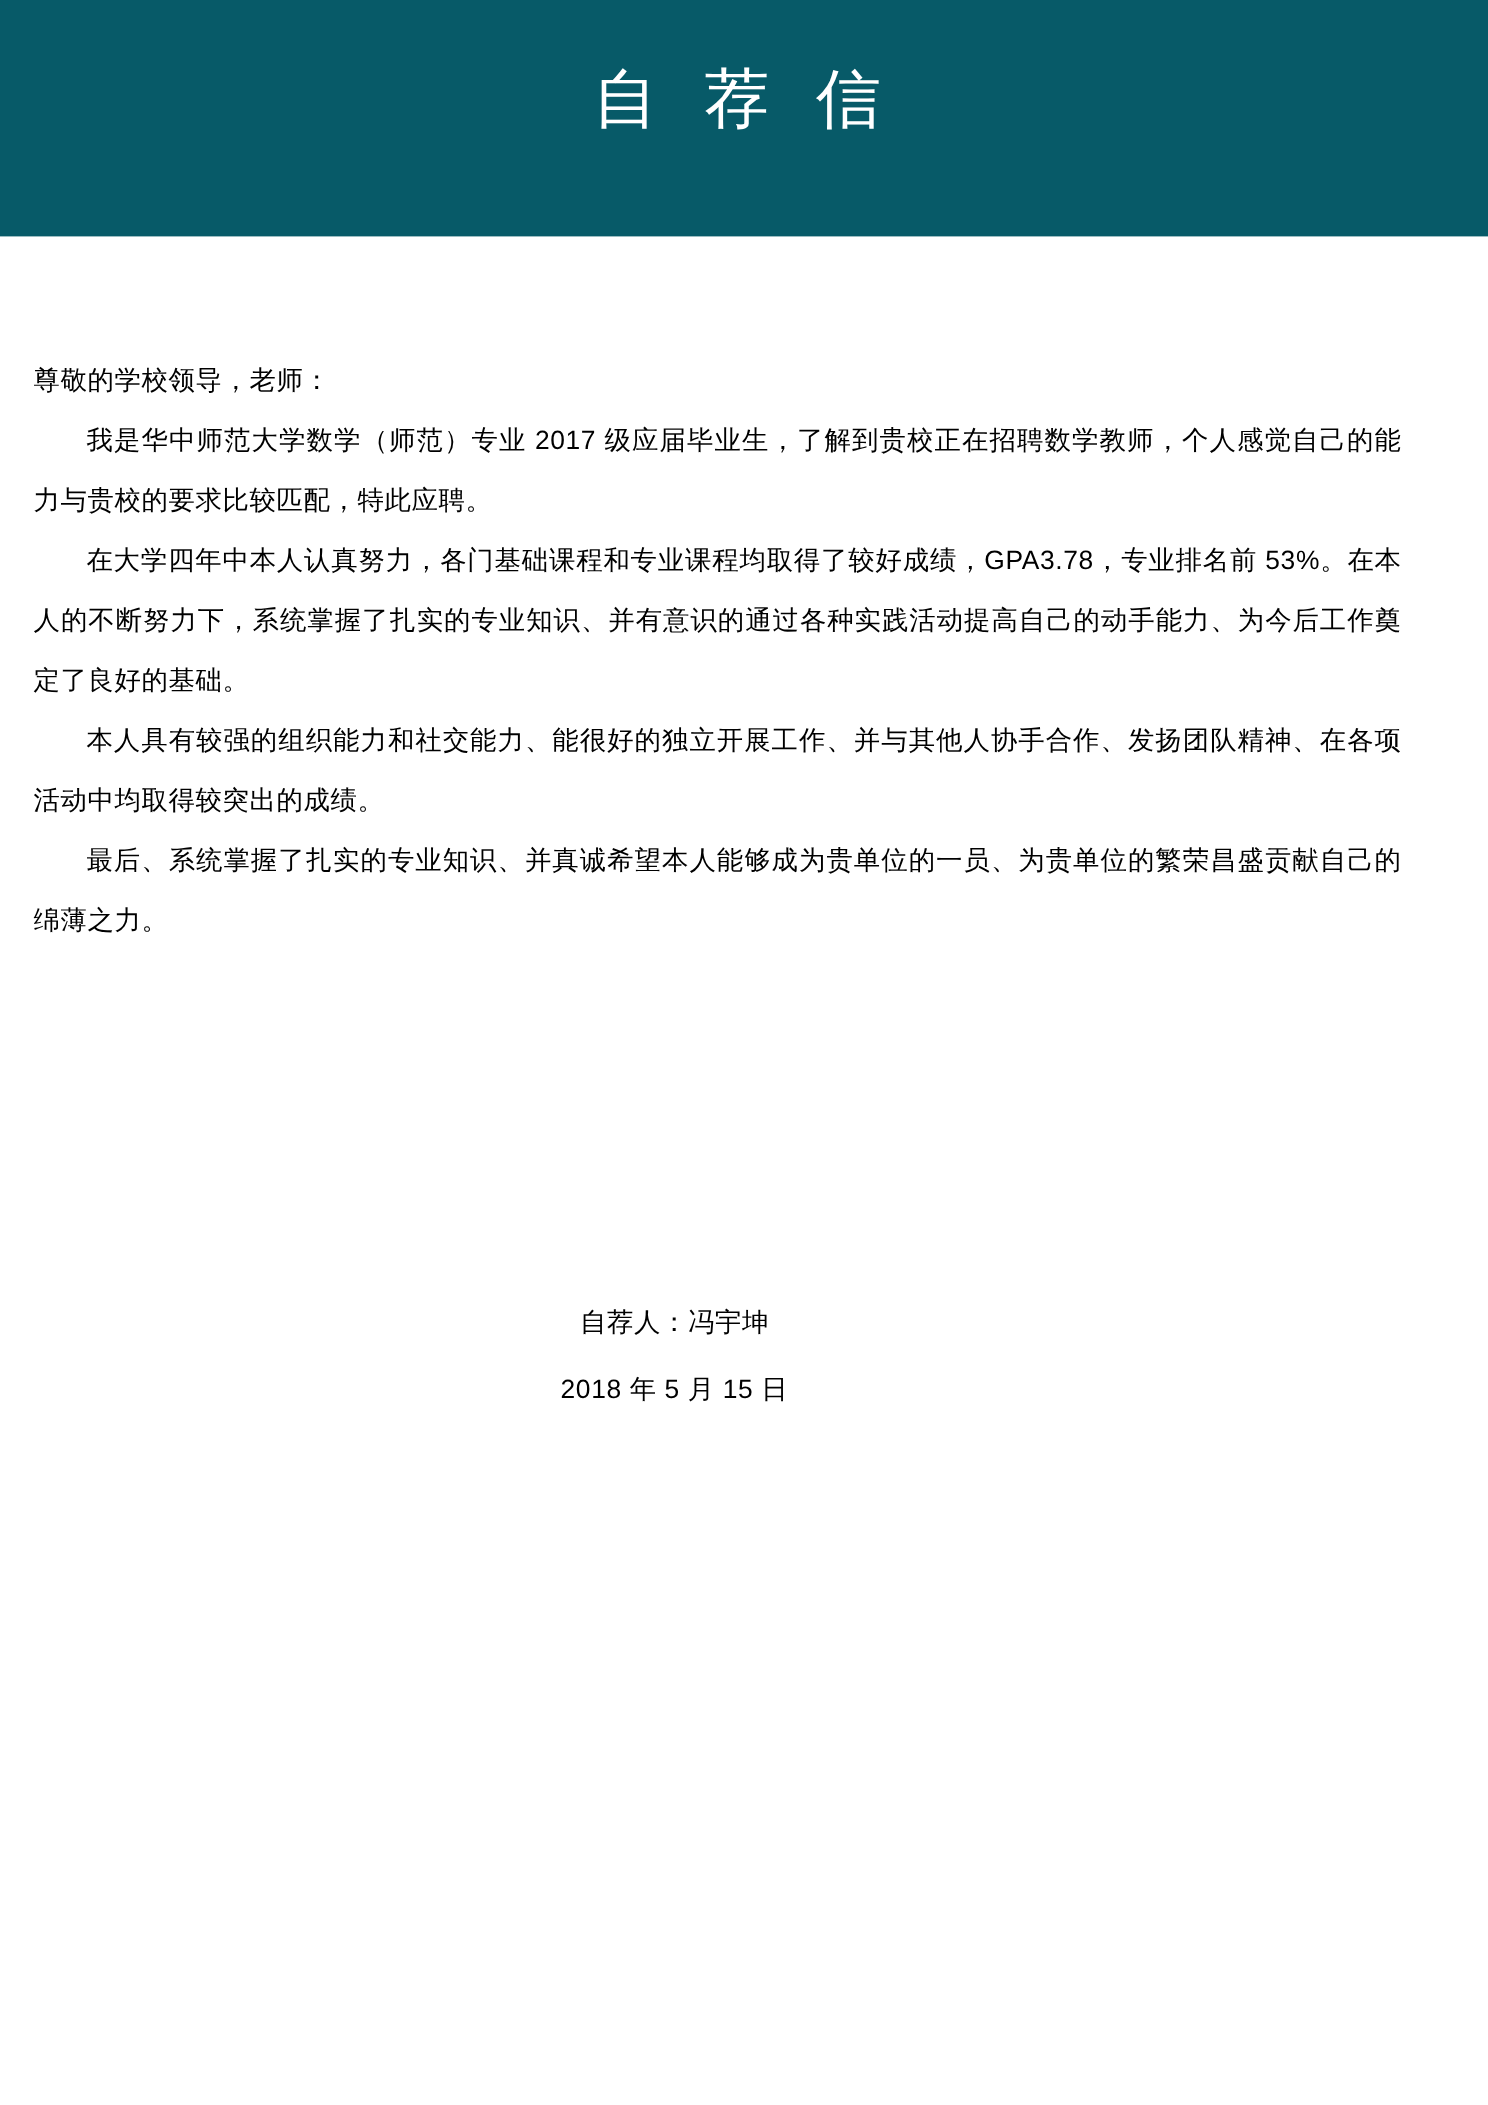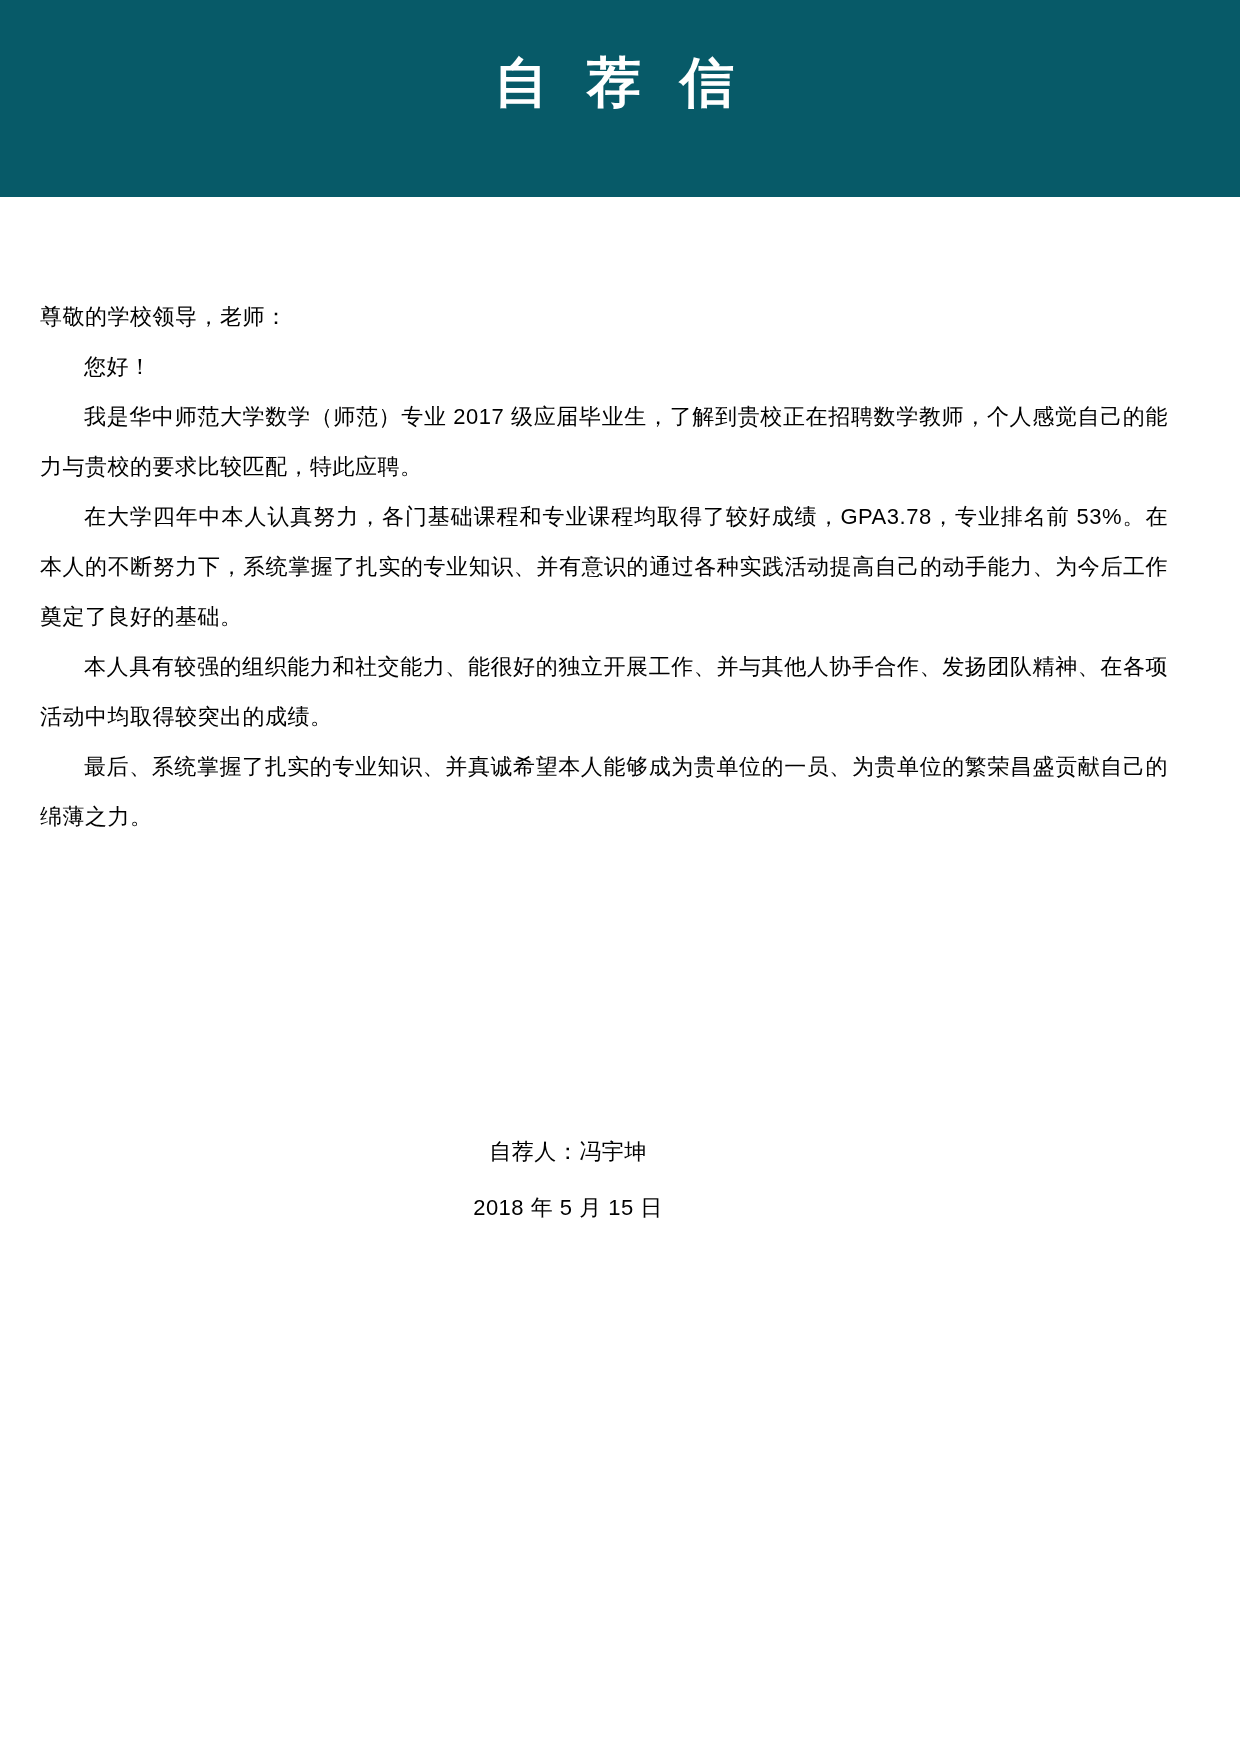--- a/index.html
+++ b/index.html
@@ -24,27 +24,27 @@
     display: flex;
     align-items: center;
     justify-content: center;
     box-sizing: border-box;
     padding-bottom: 30px;
   }
   .header-title {
     margin: 0;
     color: #ffffff;
     font-size: 54px;
-    font-weight: bold;
+    font-weight: normal;
     letter-spacing: 12px;
     white-space: pre;
   }
   .letter-body {
     box-sizing: border-box;
-    padding: 95px 72px 0 40px;
+    padding: 95px 72px 0 28px;
   }
   .letter-body p {
     margin: 0;
     font-size: 22px;
     line-height: 50px;
     text-align: justify;
     letter-spacing: 0.5px;
   }
   .indent {
     text-indent: 2em;
@@ -66,21 +66,20 @@
 
 <div class="page">
 
   <div class="header-band">
     <h1 class="header-title">自 荐 信</h1>
   </div>
 
   <div class="letter-body">
     <p>尊敬的学校领导，老师：</p>
 
-    <p class="indent">您好！</p>
 
     <p class="indent">我是华中师范大学数学（师范）专业 2017 级应届毕业生，了解到贵校正在招聘数学教师，个人感觉自己的能力与贵校的要求比较匹配，特此应聘。</p>
 
     <p class="indent">在大学四年中本人认真努力，各门基础课程和专业课程均取得了较好成绩，GPA3.78，专业排名前 53%。在本人的不断努力下，系统掌握了扎实的专业知识、并有意识的通过各种实践活动提高自己的动手能力、为今后工作奠定了良好的基础。</p>
 
 
     <p class="indent">本人具有较强的组织能力和社交能力、能很好的独立开展工作、并与其他人协手合作、发扬团队精神、在各项活动中均取得较突出的成绩。</p>
 
 
     <p class="indent">最后、系统掌握了扎实的专业知识、并真诚希望本人能够成为贵单位的一员、为贵单位的繁荣昌盛贡献自己的绵薄之力。</p>

